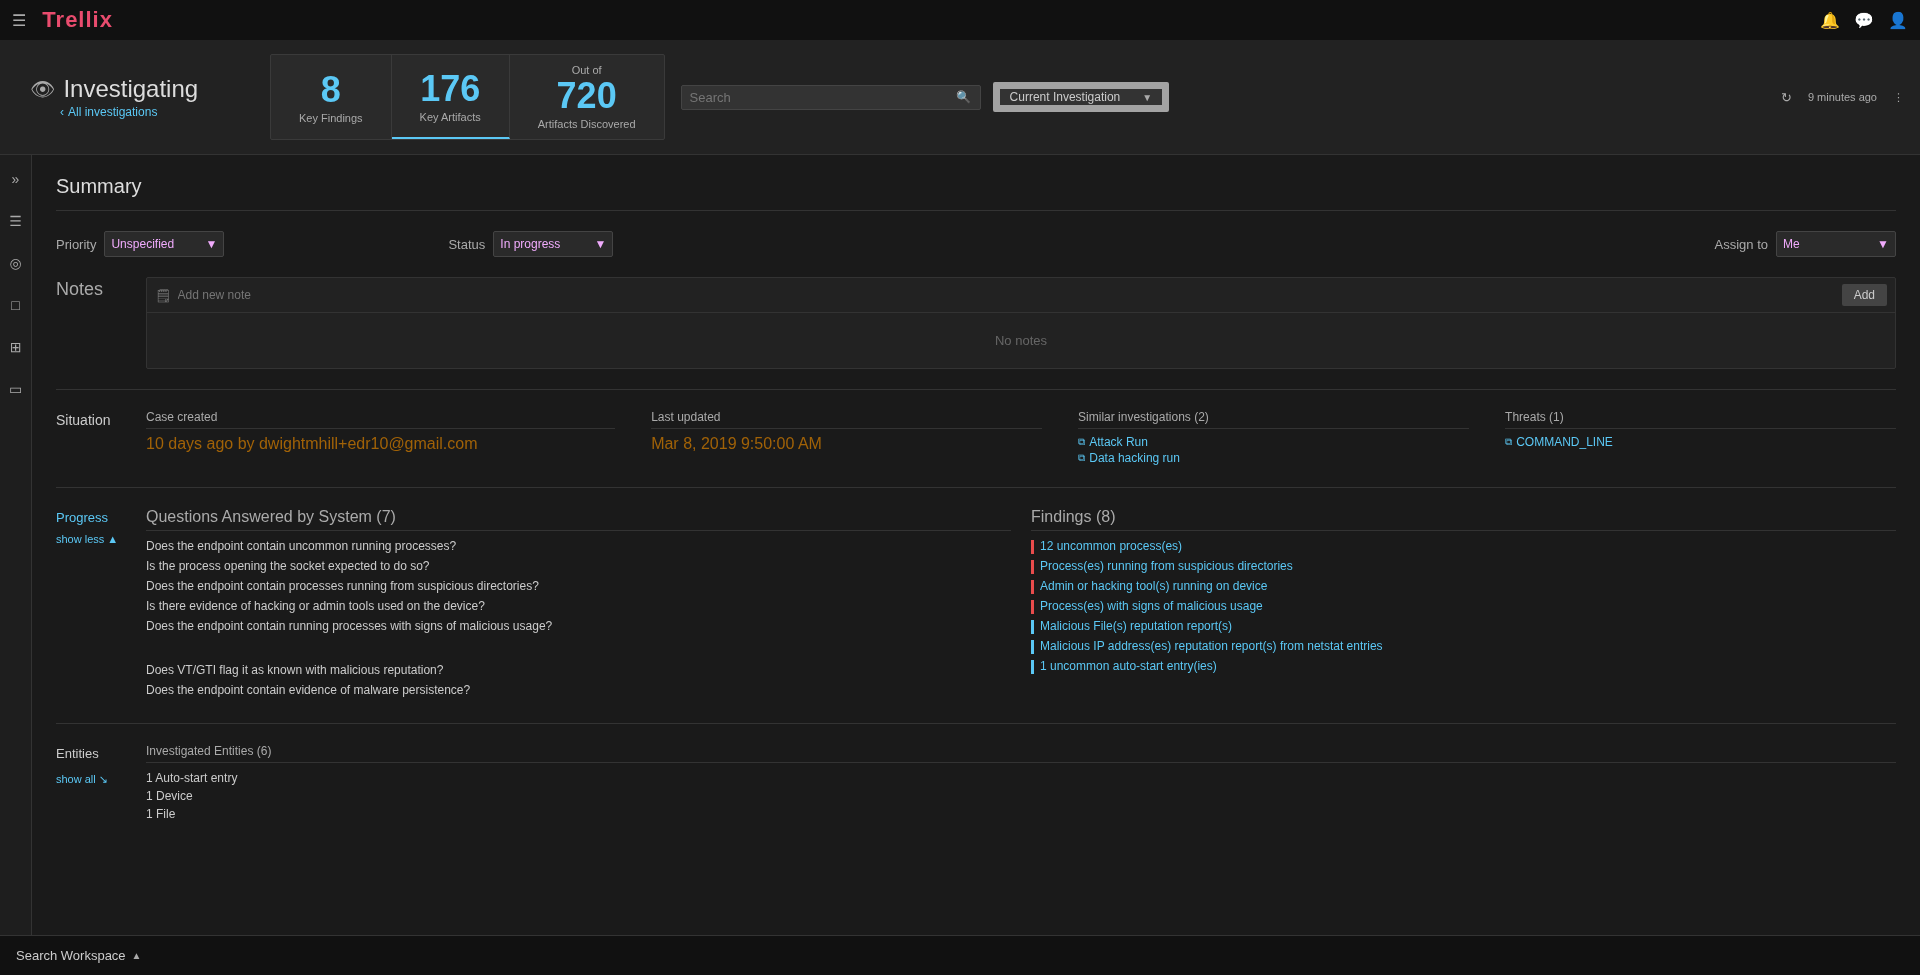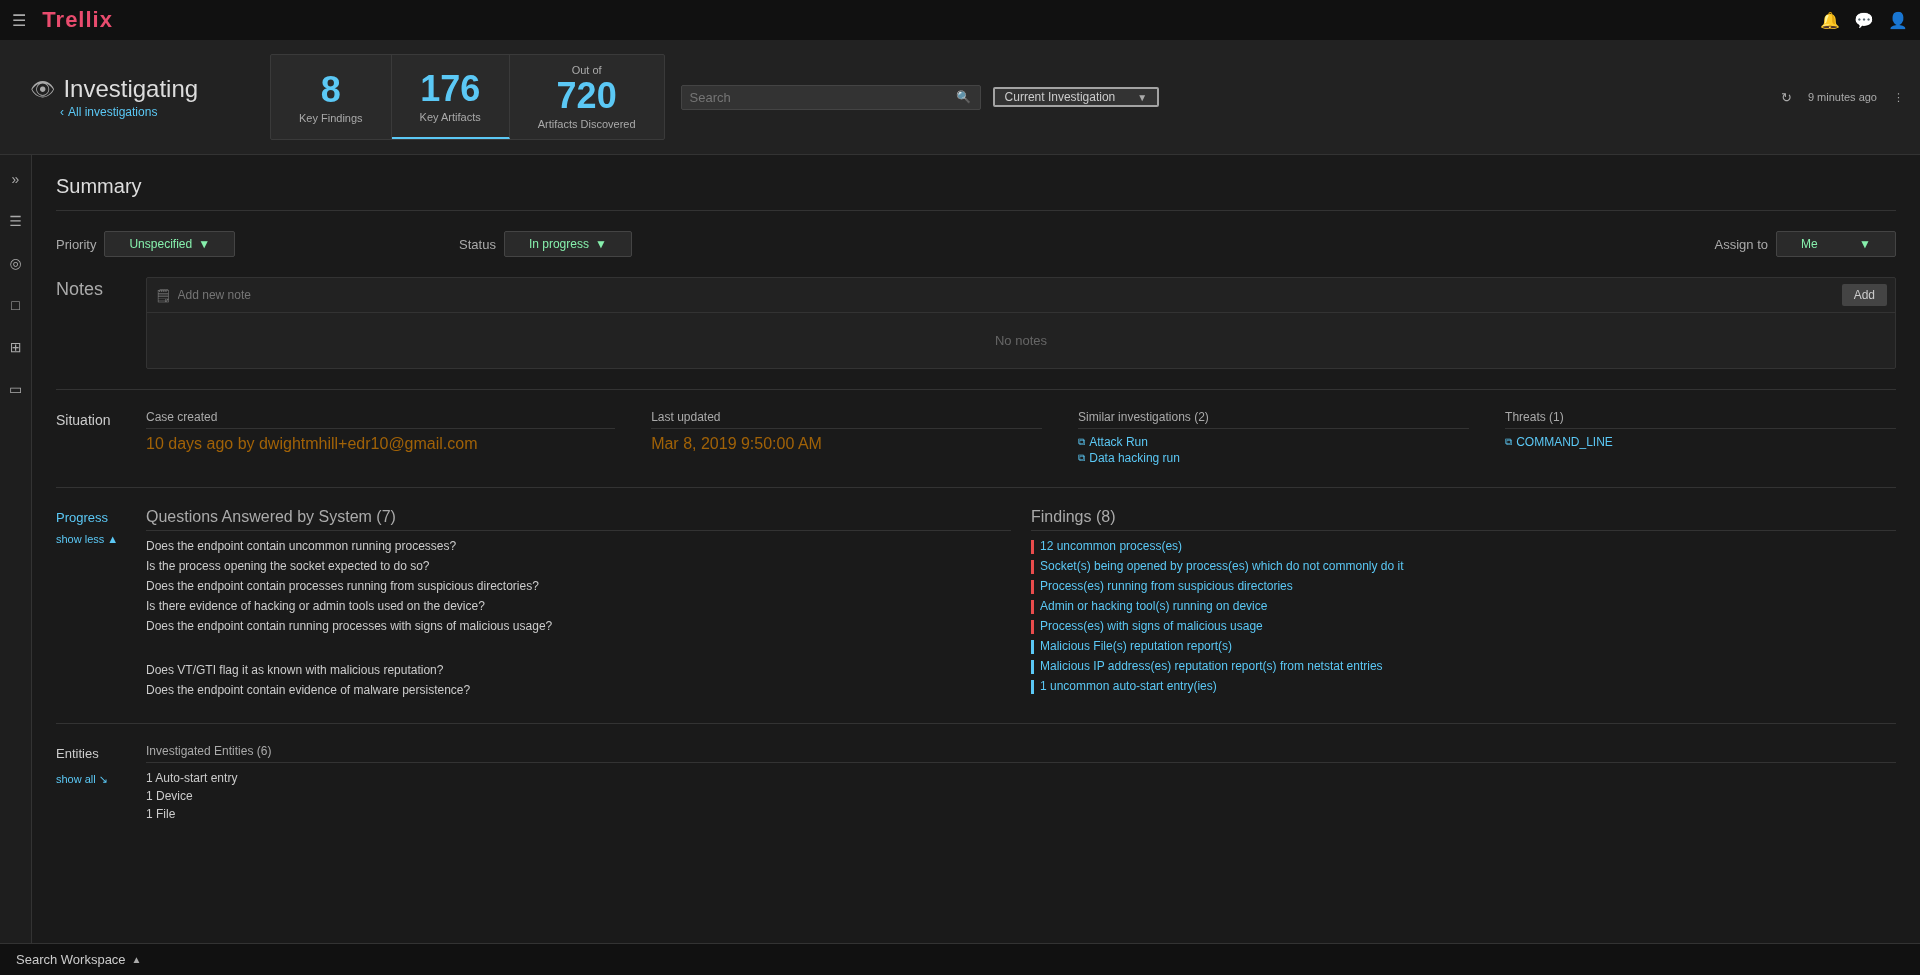--- a/index.html
+++ b/index.html
@@ -128,21 +128,21 @@
       font-size: 13px;
       width: 100%;
     }
     .search-icon { color: #aaa; font-size: 12px; }
 
     .dropdown-btn {
       display: flex;
       align-items: center;
       gap: 22px;
       background: #333;
-      border: 2px solid #a3a3a3;
+      border: 7px solid #a3a3a3;
       border-radius: 2px;
       padding: 1px 10px;
       color: #ccc;
       font-size: 12px;
       cursor: pointer;
       min-width: 160px;
     }
     .dropdown-arrow { color: #aaa; font-size: 10px; margin-left: auto; }
 
     .header-right-actions {
@@ -215,22 +215,22 @@
       color: #aaa;
       font-size: 13px;
     }
     .select-dropdown {
       display: flex;
       align-items: center;
       gap: 6px;
       background: #2a2a2a;
       border: 1px solid #444;
       border-radius: 2px;
-      padding: 5px 24px;
-      color: #86efac;
+      padding: 5px 6px;
+      color: #f0abfc;
       font-size: 12px;
       cursor: pointer;
       min-width: 120px;
     }
     .section-label {
       font-size: 18px;
       color: #aaa;
       min-width: 80px;
     }
     .notes-area {
@@ -372,21 +372,21 @@
     }
     .entity-item {
       font-size: 12px;
       color: #ccc;
       margin-bottom: 4px;
     }
 
     
     .bottom-bar {
       background: #111;
-      height: 32px;
+      height: 40px;
       display: flex;
       align-items: center;
       padding: 0 16px;
       border-top: 1px solid #333;
       flex-shrink: 0;
     }
     .search-workspace-label {
       color: #ccc;
       font-size: 13px;
       display: flex;
@@ -607,24 +607,20 @@
           </div>
 
           <div>
             <div class="progress-col-header">Findings (8)</div>
             <div class="finding-item">
               <div class="finding-bar red"></div>
               <span class="finding-text">12 uncommon process(es)</span>
             </div>
             <div class="finding-item">
               <div class="finding-bar red"></div>
-              <span class="finding-text">Socket(s) being opened by process(es) which do not commonly do it</span>
-            </div>
-            <div class="finding-item">
-              <div class="finding-bar red"></div>
               <span class="finding-text">Process(es) running from suspicious directories</span>
             </div>
             <div class="finding-item">
               <div class="finding-bar red"></div>
               <span class="finding-text">Admin or hacking tool(s) running on device</span>
             </div>
             <div class="finding-item">
               <div class="finding-bar red"></div>
               <span class="finding-text">Process(es) with signs of malicious usage</span>
             </div>

